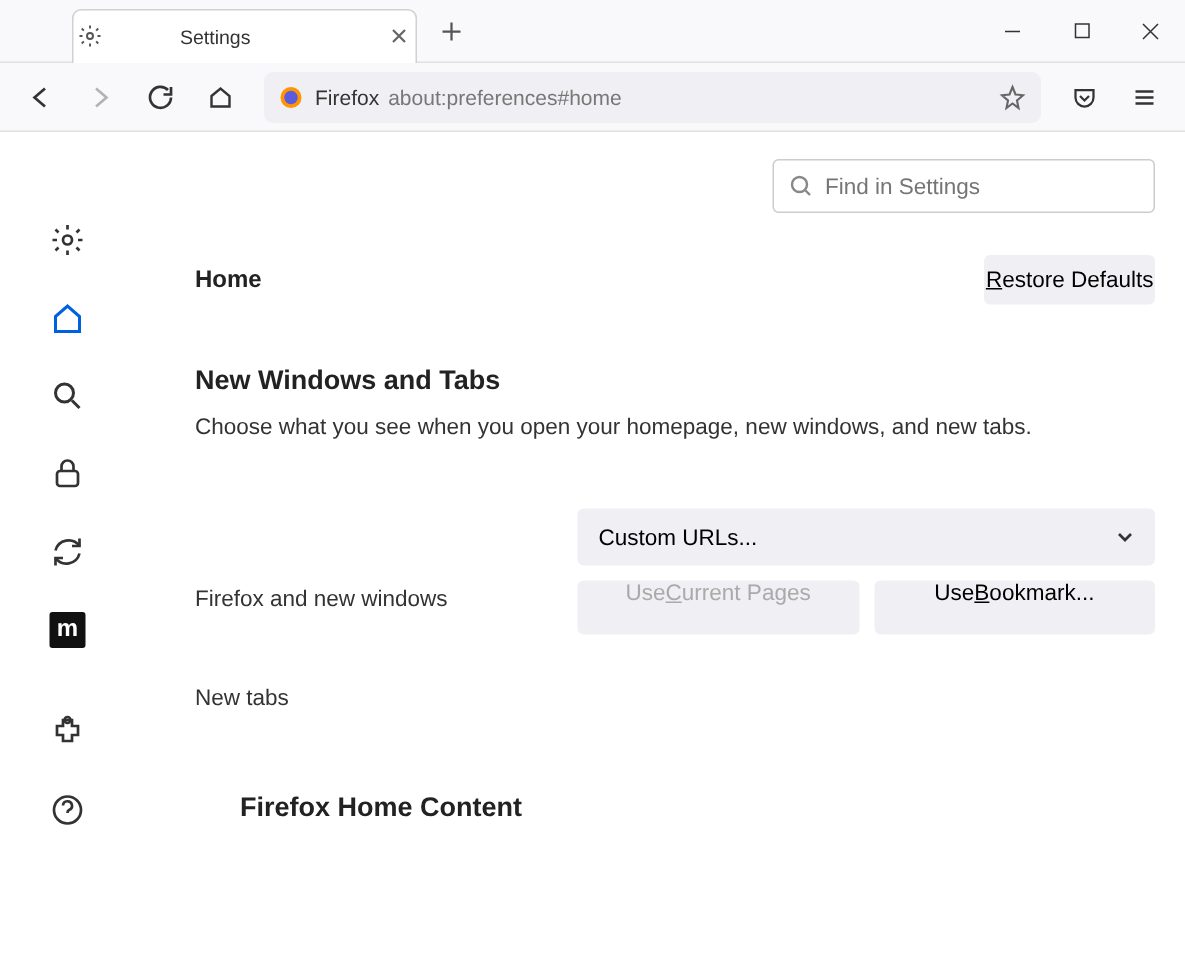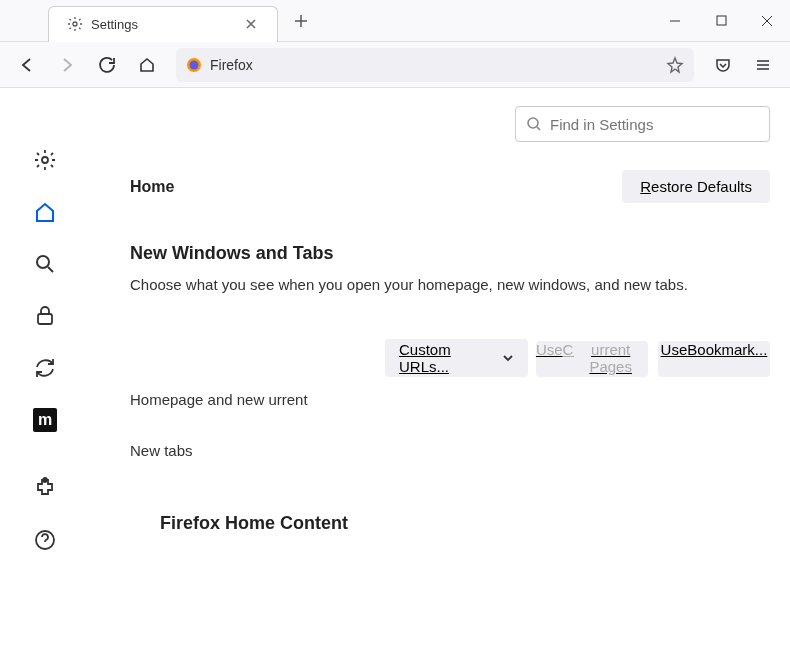--- a/index.html
+++ b/index.html
@@ -1,20 +1,20 @@
 <!DOCTYPE html>
 <html><head>
   <meta charset="utf-8">
   <style>
     * { margin: 0; padding: 0; box-sizing: border-box; font-family: 'Segoe UI', Arial, sans-serif; }
     body { width: 790px; height: 646px; background: #fff; overflow: hidden; position: relative; }
     
     
     .titlebar { height: 42px; display: flex; align-items: center; background: #f9f9fb; border-bottom: 1px solid #e0e0e0; }
-    .tab { display: flex; align-items: center; background: #fff; height: 36px; margin-left: 48px; margin-top: 6px; padding: 0 18px; border-radius: 6px 6px 0 0; border: 1px solid #d0d0d0; border-bottom: none; min-width: 230px; }
+    .tab { display: flex; align-items: center; background: #fff; height: 36px; margin-left: 48px; margin-top: 6px; padding: 0 3px; border-radius: 6px 6px 0 0; border: 1px solid #d0d0d0; border-bottom: none; min-width: 230px; gap: 44px; }
     .tab-icon { width: 16px; height: 16px; margin-right: 8px; }
     .tab-title { font-size: 13px; color: #333; flex: 1; }
     .tab-close { width: 16px; height: 16px; color: #666; cursor: pointer; }
     .newtab { width: 30px; height: 30px; display: flex; align-items: center; justify-content: center; margin-left: 8px; cursor: pointer; }
     .win-controls { margin-left: auto; display: flex; }
     .win-btn { width: 46px; height: 42px; display: flex; align-items: center; justify-content: center; cursor: pointer; }
     
     
     .toolbar { height: 46px; display: flex; align-items: center; padding: 0 10px; gap: 6px; background: #f9f9fb; border-bottom: 1px solid #e0e0e0; }
     .tb-btn { width: 34px; height: 34px; display: flex; align-items: center; justify-content: center; border-radius: 4px; cursor: pointer; }
@@ -33,28 +33,28 @@
     .side-m { width: 24px; height: 24px; background: #111; color: #fff; font-weight: bold; font-size: 16px; display: flex; align-items: center; justify-content: center; border-radius: 2px; cursor: pointer; }
     
     .main { flex: 1; padding: 18px 20px 0 40px; overflow: hidden; }
     .search-row { display: flex; justify-content: flex-end; margin-bottom: 28px; }
     .search-box { width: 255px; height: 36px; border: 1px solid #ccc; border-radius: 4px; display: flex; align-items: center; padding: 0 10px; margin-left: 12px; }
     .search-box input { border: none; outline: none; font-size: 15px; flex: 1; background: transparent; }
     .search-icon { width: 16px; height: 16px; margin-right: 8px; color: #888; }
     
     .header-row { display: flex; align-items: center; margin-bottom: 40px; }
     .page-title { font-size: 16px; font-weight: 600; color: #222; }
-    .restore-btn { margin-left: auto; padding: 8px 18px; background: #f0f0f4; border: none; border-radius: 4px; font-size: 15px; cursor: pointer; }
+    .restore-btn { margin-left: auto; padding: 8px 1px; background: #f0f0f4; border: none; border-radius: 4px; font-size: 15px; cursor: pointer; }
     
     .section-title { font-size: 18px; font-weight: 600; color: #222; margin-bottom: 10px; }
     .section-desc { font-size: 15px; color: #333; margin-bottom: 44px; line-height: 1.4; }
     
     .form-row { display: flex; align-items: center; margin-bottom: 10px; }
     .form-label { width: 255px; font-size: 15px; color: #333; }
-    .form-controls { flex: 1; display: flex; flex-direction: row; gap: 8px; text-decoration: underline; }
+    .form-controls { flex: 1; display: flex; flex-direction: column; gap: 8px; }
     
     .select-box { height: 38px; background: #f0f0f4; border-radius: 4px; display: flex; align-items: center; padding: 0 14px; font-size: 15px; cursor: pointer; position: relative; }
     .select-box .chevron { margin-left: auto; }
     
     .url-input { height: 38px; border: 1px solid #ccc; border-radius: 4px; padding: 0 12px; font-size: 15px; outline: none; width: 100%; }
     
     .btn-row { display: flex; gap: 10px; margin-top: 2px; }
     .btn { flex: 1; height: 36px; background: #f0f0f4; border: none; border-radius: 4px; font-size: 15px; cursor: pointer; display: flex; align-items: flex-start; justify-content: center; }
     .btn.disabled { color: #aaa; }
     
@@ -128,20 +128,21 @@
       </svg>
     </div>
   <div class="urlbar">
     <span class="urlbar-icon">
       <svg viewBox="0 0 16 16">
           <circle cx="8" cy="8" r="7" fill="#ff9500"></circle>
           <circle cx="8" cy="8" r="4.5" fill="#5b5be0"></circle>
         </svg>
     </span>
     <span class="urlbar-prefix">Firefox</span>
+    <span class="urlbar-text">about:preferences#home</span>
     <span class="star">
       <svg width="18" height="18" fill="none" stroke="#666" stroke-width="1.4">
           <path d="M9 2l2 5 5 .5-4 3.5 1 5-4-3-4 3 1-5-4-3.5 5-.5z"></path>
         </svg>
     </span>
   </div>
   <div class="tb-btn">
       <svg width="18" height="18" fill="none" stroke="#333" stroke-width="1.5">
         <path d="M3 4h12v5a6 6 0 0 1-12 0z"></path>
         <path d="M6 8l3 3 3-3"></path>
@@ -215,21 +216,21 @@
 
     <div class="header-row">
       <h1 class="page-title">Home</h1>
       <button class="restore-btn"><span style="text-decoration:underline">R</span>estore Defaults</button>
     </div>
 
     <h2 class="section-title">New Windows and Tabs</h2>
     <p class="section-desc">Choose what you see when you open your homepage, new windows, and new tabs.</p>
 
     <div class="form-row" style="align-items:flex-start">
-      <div class="form-label" style="padding-top:52px">Homepage and new urrent</div>
+      <div class="form-label" style="padding-top:52px">Firefox and new windows</div>
       <div class="form-controls">
         <div class="select-box">
           <span>Custom URLs...</span>
           <span class="chevron">
               <svg width="12" height="12" fill="none" stroke="#333" stroke-width="1.8">
                 <path d="M2 4l4 4 4-4"></path>
               </svg>
             </span>
         </div>
         <div class="btn-row">

